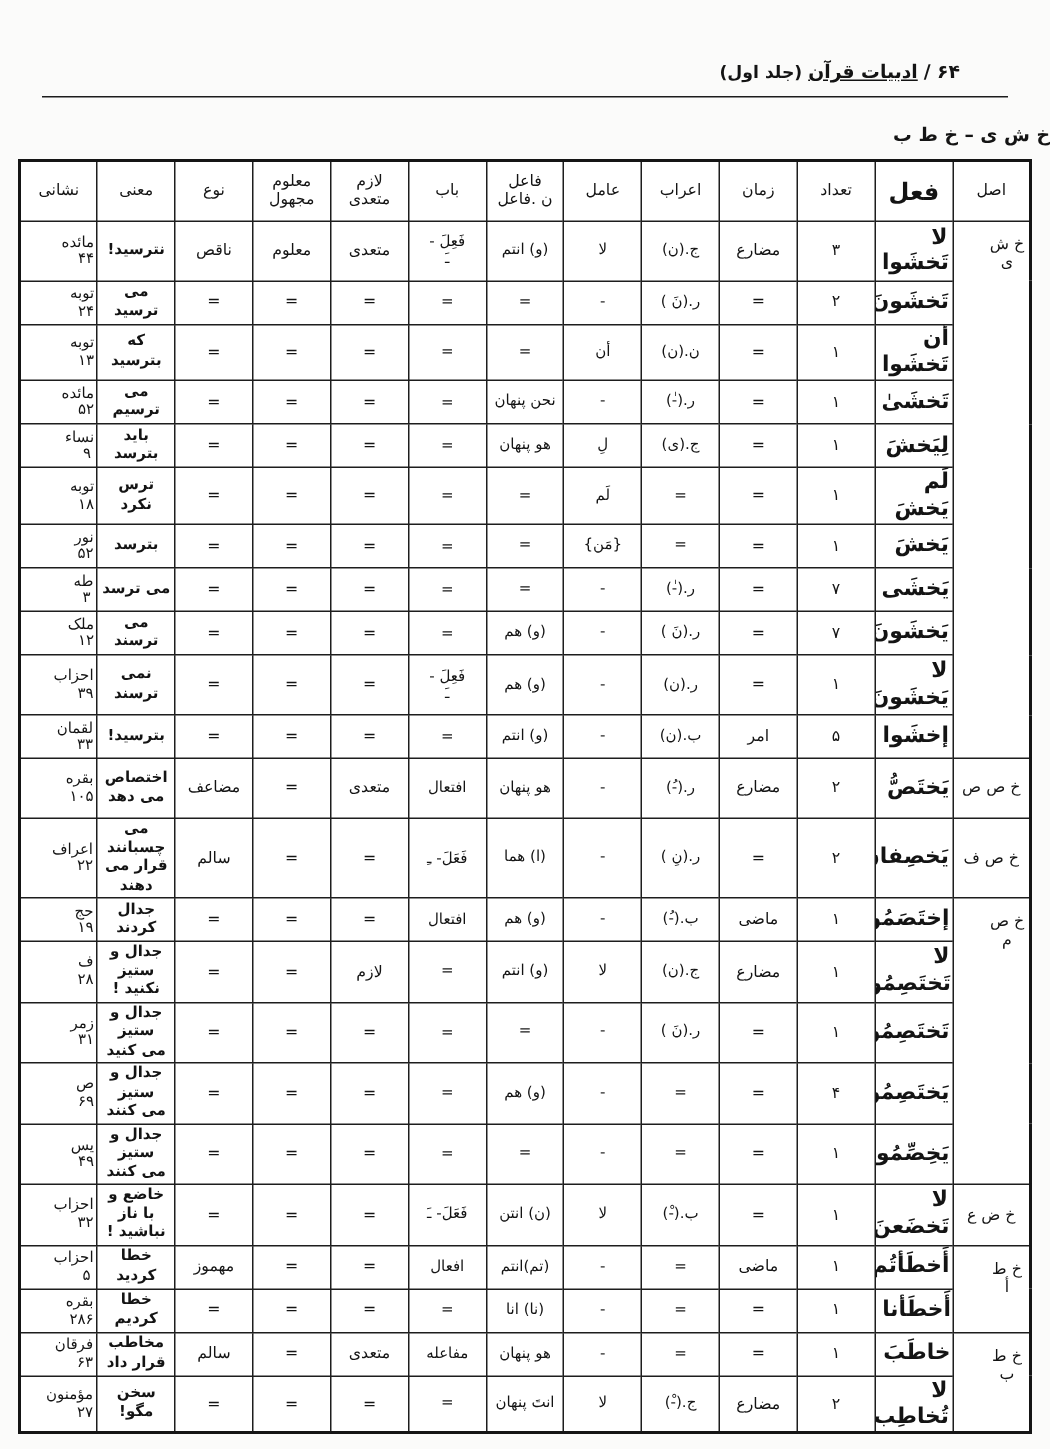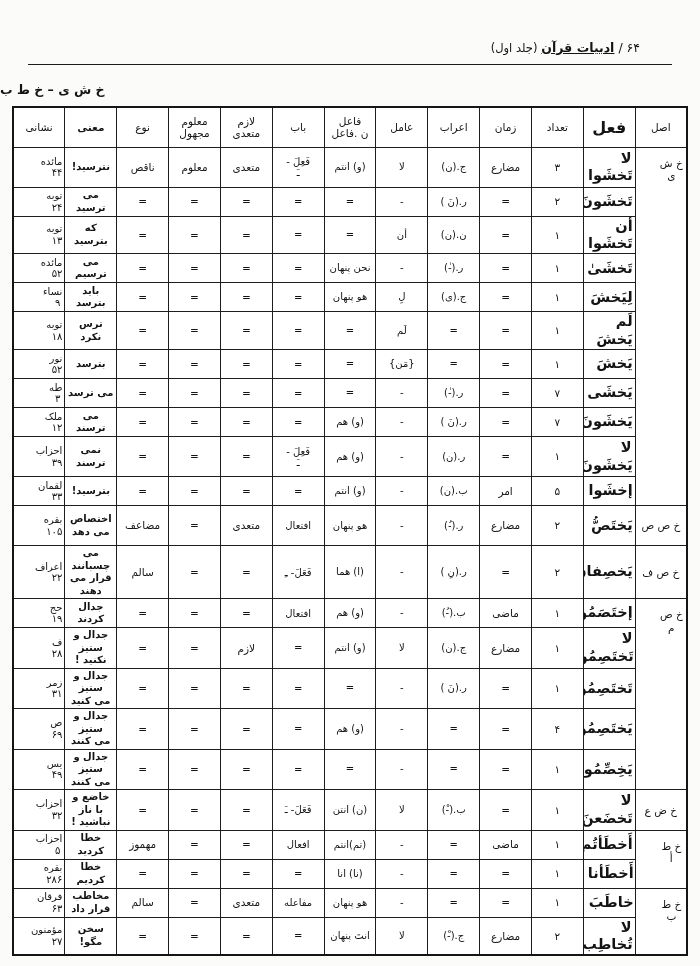--- a/index.html
+++ b/index.html
@@ -10,30 +10,30 @@
     direction:rtl;
     overflow:hidden;
   }
   .page{position:relative;width:700px;height:966px;}
   .page-header{
     padding:40px 60px 0 0;
     text-align:right;
     font-size:12.5px;
     letter-spacing:0;
   }
-  .page-header .pgnum{font-weight:normal;}
+  .page-header .pgnum{font-weight:bold;}
   .page-header .book{font-weight:bold;text-decoration:underline;}
-  .page-header .vol{font-weight:normal;font-size:11.5px;}
+  .page-header .vol{font-weight:bold;font-size:11.5px;}
   .header-rule{
     border:none;
     border-top:1.6px solid #1c1c1c;
     margin:9px 28px 0 28px;
   }
   .section-title{
-    text-align:left;
+    text-align:right;
     font-weight:bold;
     font-size:12.5px;
     margin-top:17px;
   }
   table.verb-table{
     margin:9px auto 0 auto;
     border-collapse:collapse;
     table-layout:fixed;
     width:676px;
     border:2px solid #151515;
@@ -47,21 +47,21 @@
     font-size:10.5px;
     line-height:1.2;
     white-space:pre-line;
     overflow:hidden;
   }
   .verb-table thead tr{height:40px;}
   .verb-table tbody tr{height:29px;}
   .verb-table tbody tr.tall{height:40px;}
   .verb-table th{font-weight:normal;}
   .verb-table th.col-fel{font-weight:bold;font-size:16px;}
-  .verb-table th.col-mani{font-weight:bold;}
+  .verb-table th.col-mani{font-weight:normal;}
   .verb-table td.col-fel{font-weight:bold;font-size:14.5px;padding-left:36px;}
   .verb-table td.col-mani{font-weight:bold;font-size:10px;line-height:1.25;}
   .verb-table td.col-neshani{font-size:10px;line-height:1.15;padding-left:39px;}
   .verb-table td.col-asl{font-size:10.5px;}
   .verb-table td.col-asl.span-multi{vertical-align:top;padding-top:9px;padding-left:23px;}
   .verb-table td.col-bab{font-size:10px;line-height:1.1;text-align:center;}
   .verb-table td.col-erab,.verb-table td.col-amel,.verb-table td.col-fael{font-size:10px;}
 </style>
 </head>
 <body>

